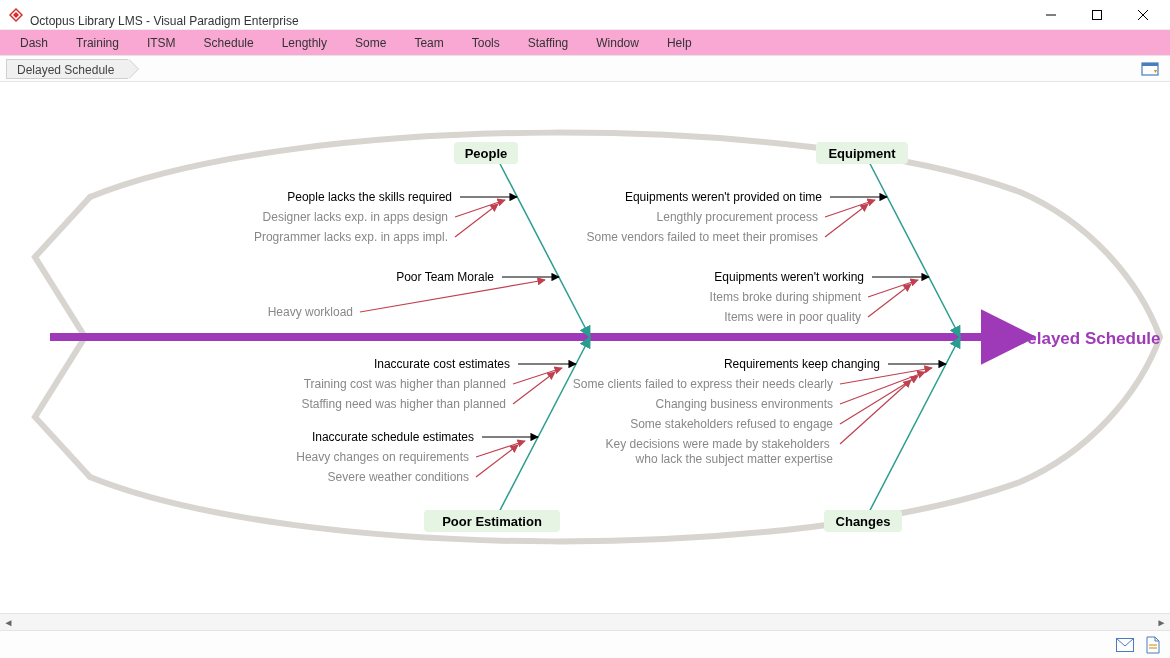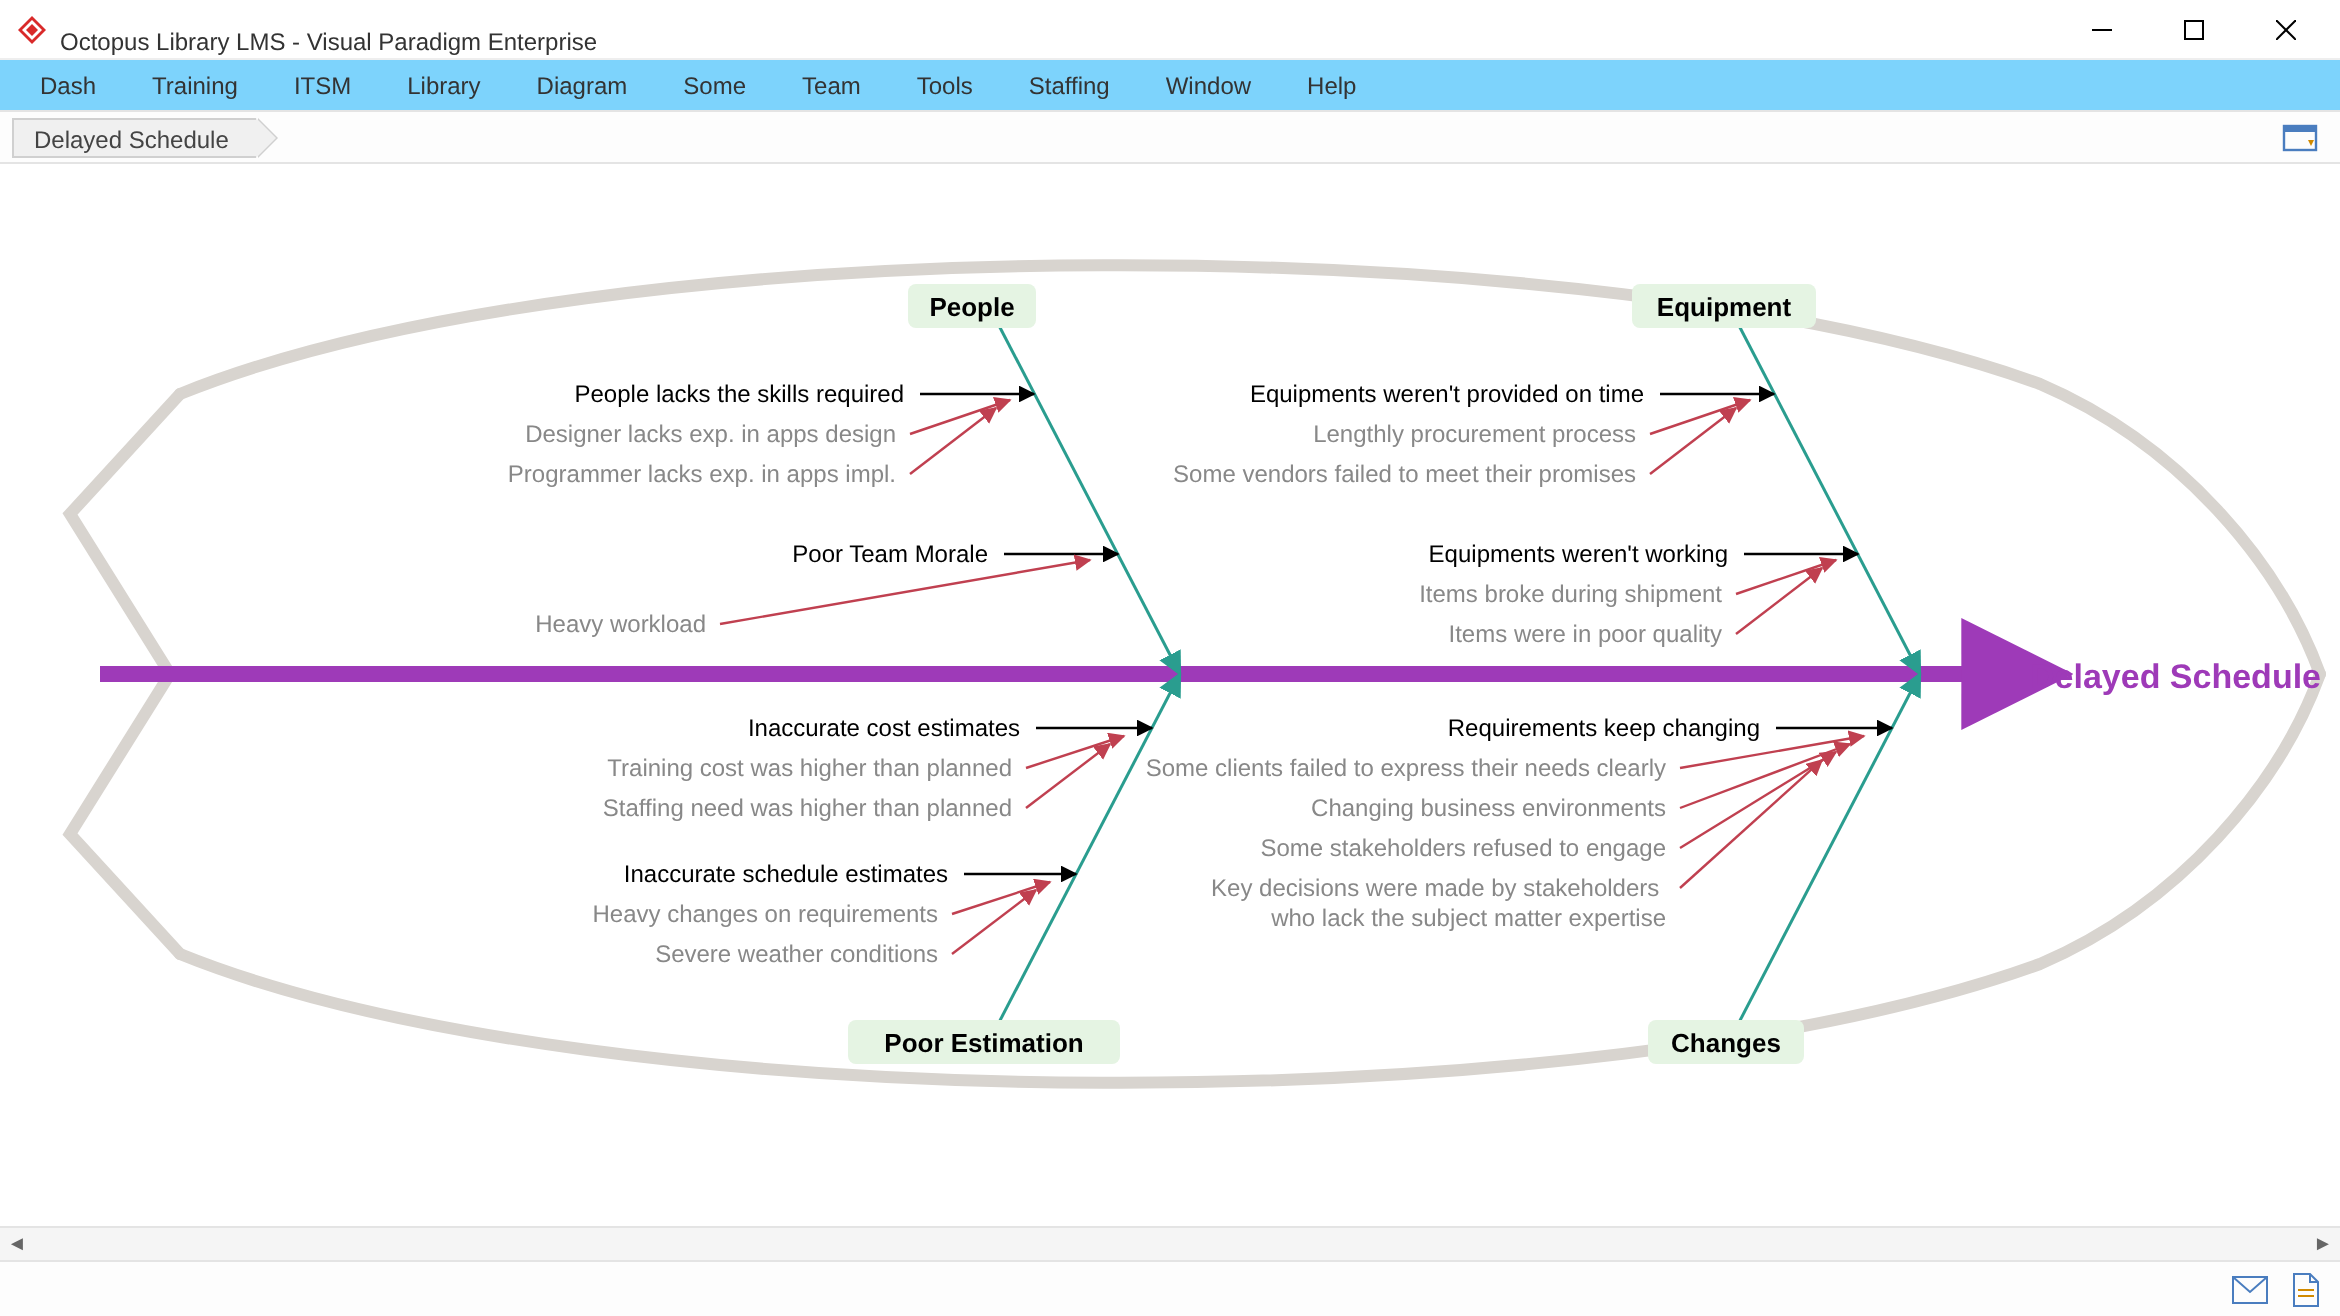--- a/index.html
+++ b/index.html
@@ -7,21 +7,21 @@
 
   
   .titlebar { height: 30px; display: flex; align-items: center; padding: 0 4px; font-size: 12px; color: #333; border-bottom: 1px solid #eee; }
   .titlebar .app-icon { width: 16px; height: 16px; margin: 0 6px 0 4px; }
   .titlebar .title { flex: 1; margin-top: 12px; }
   .win-controls { display: flex; }
   .win-btn { width: 46px; height: 30px; display: flex; align-items: center; justify-content: center; cursor: pointer; }
   .win-btn svg { width: 10px; height: 10px; }
 
   
-  .menubar { height: 26px; display: flex; align-items: stretch; padding: 0 6px; font-size: 12px; border-bottom: 1px solid #e4e4e4; background:#7dd3fc;}
+  .menubar { height: 26px; display: flex; align-items: stretch; padding: 0 6px; font-size: 12px; border-bottom: 1px solid #e4e4e4; background:#f9a8d4;}
   .menu-item { padding: 0 14px; display: flex; align-items: center; cursor: pointer; color:#333;}
 
   
   .crumbbar { height: 26px; display: flex; align-items: center; padding: 0 6px; border-bottom: 1px solid #e4e4e4; background:#fdfdfd;}
   .crumb { position: relative; height: 20px; line-height:20px; padding: 0 14px 0 10px; font-size: 12px; color:#444; background:#f0f0f0; border:1px solid #d0d0d0; border-right:none;}
   .crumb::after { content:""; position:absolute; right:-10px; top:-1px; width:0;height:0; border-top:10px solid transparent; border-bottom:10px solid transparent; border-left:10px solid #f0f0f0;}
   .crumb::before { content:""; position:absolute; right:-11px; top:-1px; width:0;height:0; border-top:10px solid transparent; border-bottom:10px solid transparent; border-left:10px solid #d0d0d0;}
   .crumbbar .spacer { flex:1; }
   .crumbbar .right-icon { width:20px; height:20px; margin-right:4px; cursor:pointer; display:flex; align-items:center; justify-content:center;}
 
@@ -72,22 +72,22 @@
           <line x1="10" y1="0" x2="0" y2="10" stroke="#000" stroke-width="1"></line>
         </svg>
       </div>
   </div>
 </div>
 
 <div class="menubar">
   <div class="menu-item">Dash</div>
   <div class="menu-item">Training</div>
   <div class="menu-item">ITSM</div>
-  <div class="menu-item">Library</div>
-  <div class="menu-item">Diagram</div>
+  <div class="menu-item">Schedule</div>
+  <div class="menu-item">Lengthly</div>
   <div class="menu-item">Some</div>
   <div class="menu-item">Team</div>
   <div class="menu-item">Tools</div>
   <div class="menu-item">Staffing</div>
   <div class="menu-item">Window</div>
   <div class="menu-item">Help</div>
 </div>
 
 <div class="crumbbar">
   <div class="crumb">Delayed Schedule</div>

